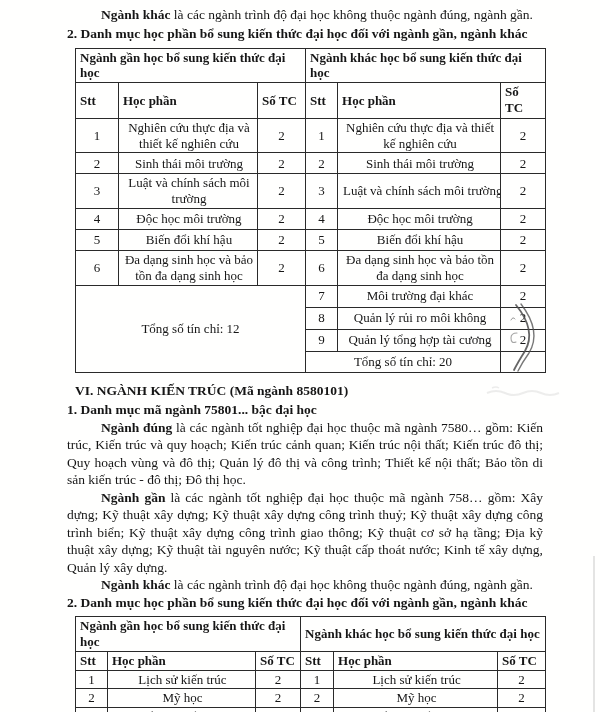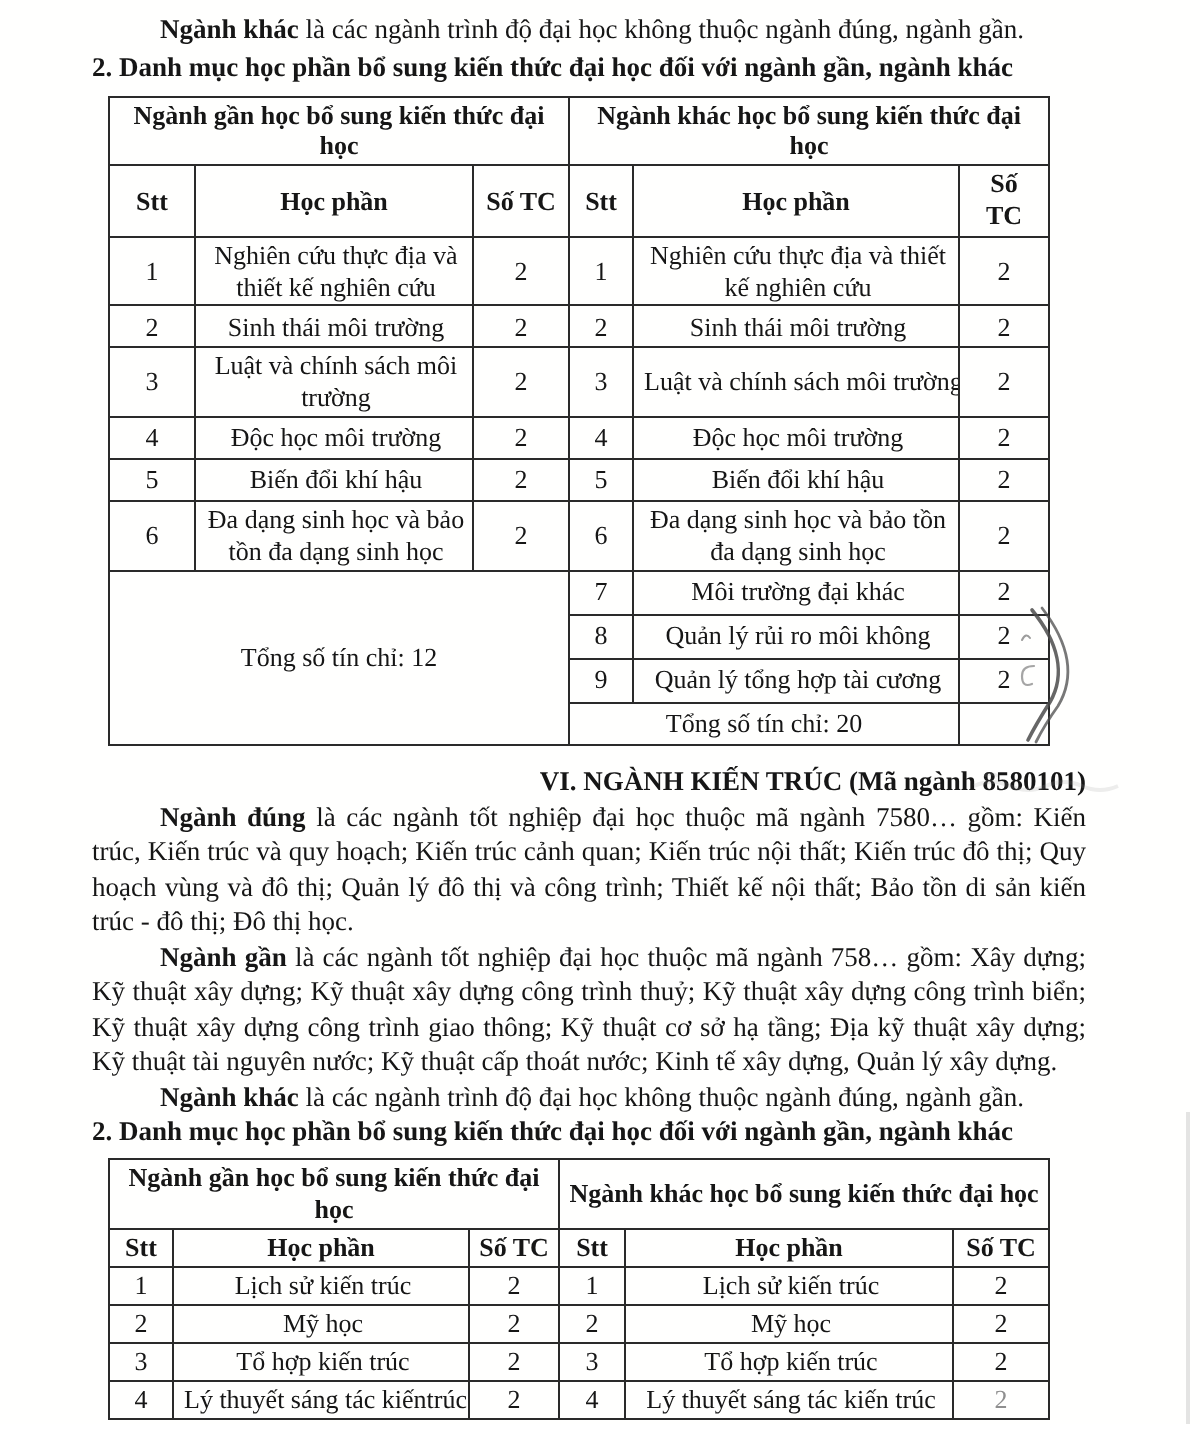--- a/index.html
+++ b/index.html
@@ -1,46 +1,46 @@
 <!DOCTYPE html>
 <html><head>
 <meta charset="utf-8">
 <style>
   html,body{margin:0;padding:0;background:#ffffff;}
   .page{
     position:relative;
     width:600px;height:712px;
     background:#fffffe;
     box-sizing:border-box;
-    padding:6px 57px 0 46px;
+    padding:6px 57px 0 67px;
     font-family:"Liberation Serif","DejaVu Serif",serif;
     color:#161616;
     overflow:hidden;
   }
   p{margin:0;}
   .body-line{
     font-size:13.5px;line-height:17.5px;text-align:justify;
   }
   .indent{text-indent:34px;}
   .bold{font-weight:bold;}
   .hd{font-size:13.5px;line-height:18px;font-weight:bold;text-align:left;font-family:Liberation Serif, serif;}
-  .hd-vi{margin-left:8px;margin-top:9px;text-align:right;}
+  .hd-vi{margin-left:8px;margin-top:9px;}
   .mt1{margin-top:1px;}
   table{
     border-collapse:collapse;table-layout:fixed;
     width:470px;margin-left:8px;margin-top:5px;
     font-size:13px;
   }
   td{
     border:1px solid #2a2a2a;
     padding:1px 4px;line-height:1.22;
     vertical-align:middle;color:#161616;
     overflow:hidden;
   }
-  .ghead td,.chead td{font-weight:bold;text-align:center;}
+  .ghead td,.chead td{font-weight:bold;text-align:left;}
   .c{text-align:center;}
   .l{text-align:center;padding-left:5px;padding-right:3px;}
   .nw{white-space:nowrap;}
   .pre{white-space:pre-line;line-height:1.25;}
   .total{font-weight:normal;text-align:center;}
   .faded{color:#8f8f8f;}
   tr.h19{height:19px;} tr.h34{height:34px;} tr.h21{height:21px;} tr.h22{height:22px;}
   tr.h17{height:17.5px;}
   .t2{margin-top:4px;}
   .overlay{
@@ -145,20 +145,21 @@
       <td class="c">2</td>
     </tr>
     <tr class="h21">
       <td colspan="2" class="total">Tổng số tín chỉ: 20</td>
       <td class="c"></td>
     </tr>
     </tbody>
   </table>
 
   <p class="hd hd-vi">VI. NGÀNH KIẾN TRÚC (Mã ngành 8580101)</p>
+  <p class="hd mt1">1. Danh mục mã ngành 75801... bậc đại học</p>
 
   <p class="body-line indent"><span class="bold">Ngành đúng</span><span> là các ngành tốt nghiệp đại học thuộc mã ngành 7580… gồm: Kiến trúc, Kiến trúc và quy hoạch; Kiến trúc cảnh quan; Kiến trúc nội thất; Kiến trúc đô thị; Quy hoạch vùng và đô thị; Quản lý đô thị và công trình; Thiết kế nội thất; Bảo tồn di sản kiến trúc - đô thị; Đô thị học.</span></p>
 
   <p class="body-line indent"><span class="bold">Ngành gần</span><span> là các ngành tốt nghiệp đại học thuộc mã ngành 758… gồm: Xây dựng; Kỹ thuật xây dựng; Kỹ thuật xây dựng công trình thuỷ; Kỹ thuật xây dựng công trình biển; Kỹ thuật xây dựng công trình giao thông; Kỹ thuật cơ sở hạ tầng; Địa kỹ thuật xây dựng; Kỹ thuật tài nguyên nước; Kỹ thuật cấp thoát nước; Kinh tế xây dựng, Quản lý xây dựng.</span></p>
 
   <p class="body-line indent"><span class="bold">Ngành khác</span><span> là các ngành trình độ đại học không thuộc ngành đúng, ngành gần.</span></p>
 
   <p class="hd">2. Danh mục học phần bổ sung kiến thức đại học đối với ngành gần, ngành khác</p>
 
   <table class="t2">

